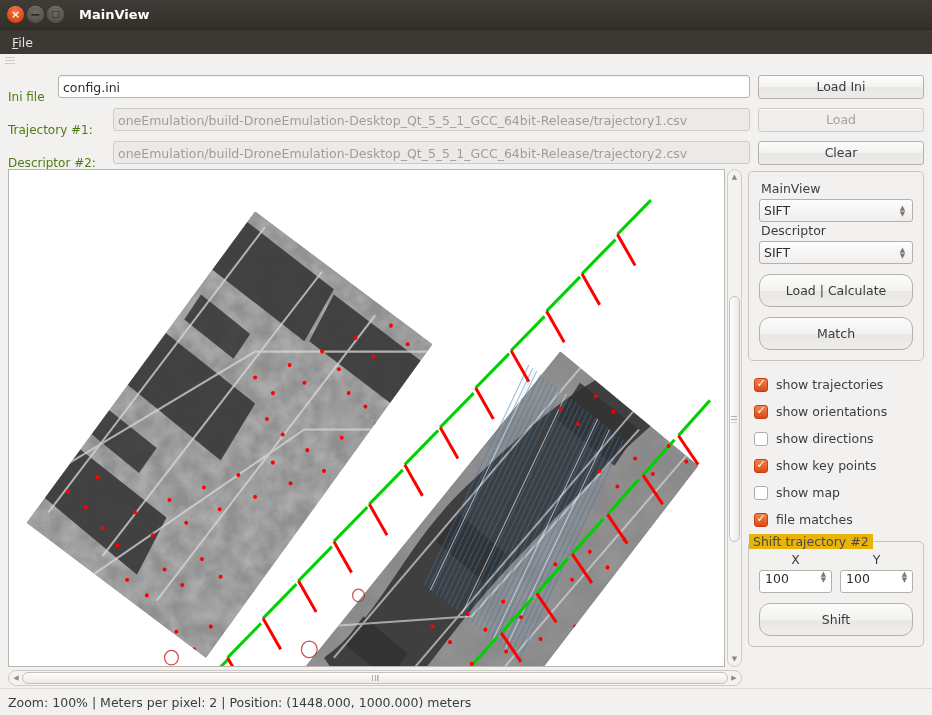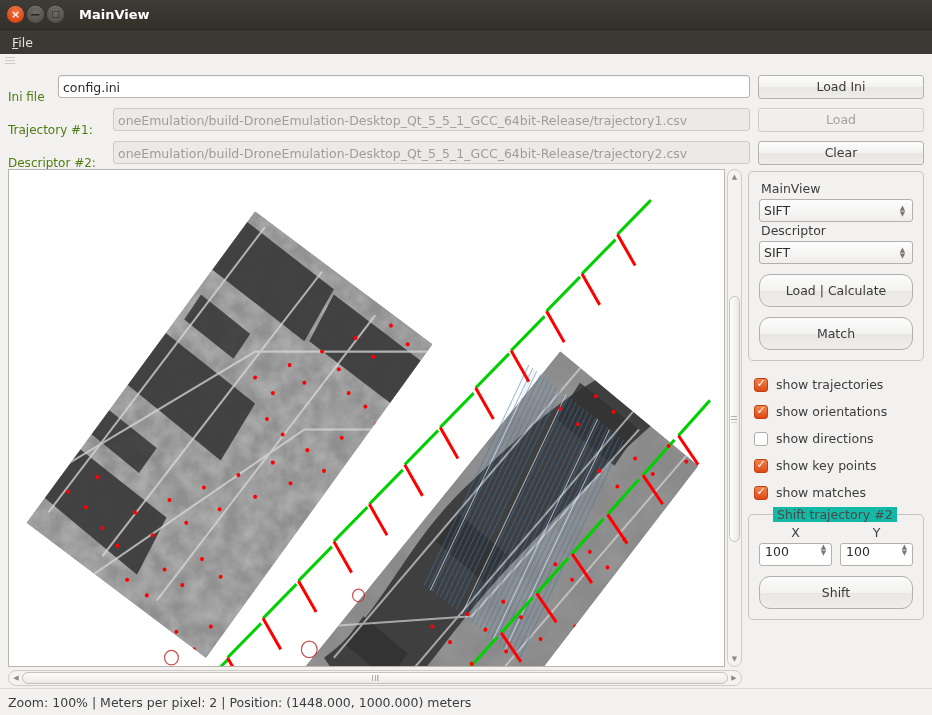--- a/index.html
+++ b/index.html
@@ -225,22 +225,22 @@
   .groupbox {
     border: 1px solid #c8c4bf;
     border-radius: 5px;
     padding: 8px 10px 10px 10px;
     position: relative;
     box-sizing: border-box;
   }
   .groupbox.titled { margin-top: 8px; padding-top: 10px; }
   .gb-title {
     position: absolute;
-    top: -8px; left: 24px;
-    background: #14b8a6;
+    top: -8px; left: 0;
+    background: #eab308;
     padding: 0 4px;
     font-size: 12.5px;
     color: #4a4a4a;
   }
   .fieldlabel {
     font-size: 12.5px;
     color: #3c3c3c;
     margin: 1px 0 3px 2px;
   }
   .combo {
@@ -810,24 +810,28 @@
           <div class="chkbox"></div>
           <div class="chk-label">show directions</div>
         </div>
         <div class="chk-row">
           <div class="chkbox on">
               <span class="tick">✓</span>
             </div>
           <div class="chk-label">show key points</div>
         </div>
         <div class="chk-row">
+          <div class="chkbox"></div>
+          <div class="chk-label">show map</div>
+        </div>
+        <div class="chk-row">
           <div class="chkbox on">
               <span class="tick">✓</span>
             </div>
-          <div class="chk-label">show matches</div>
+          <div class="chk-label">file matches</div>
         </div>
       </div>
 
       <div class="groupbox titled">
         <div class="gb-title">Shift trajectory #2</div>
         <div class="xy-row">
           <div class="xy-col">
             <div class="xy-head">X</div>
             <div class="spinbox">
               <span class="val">100</span>

